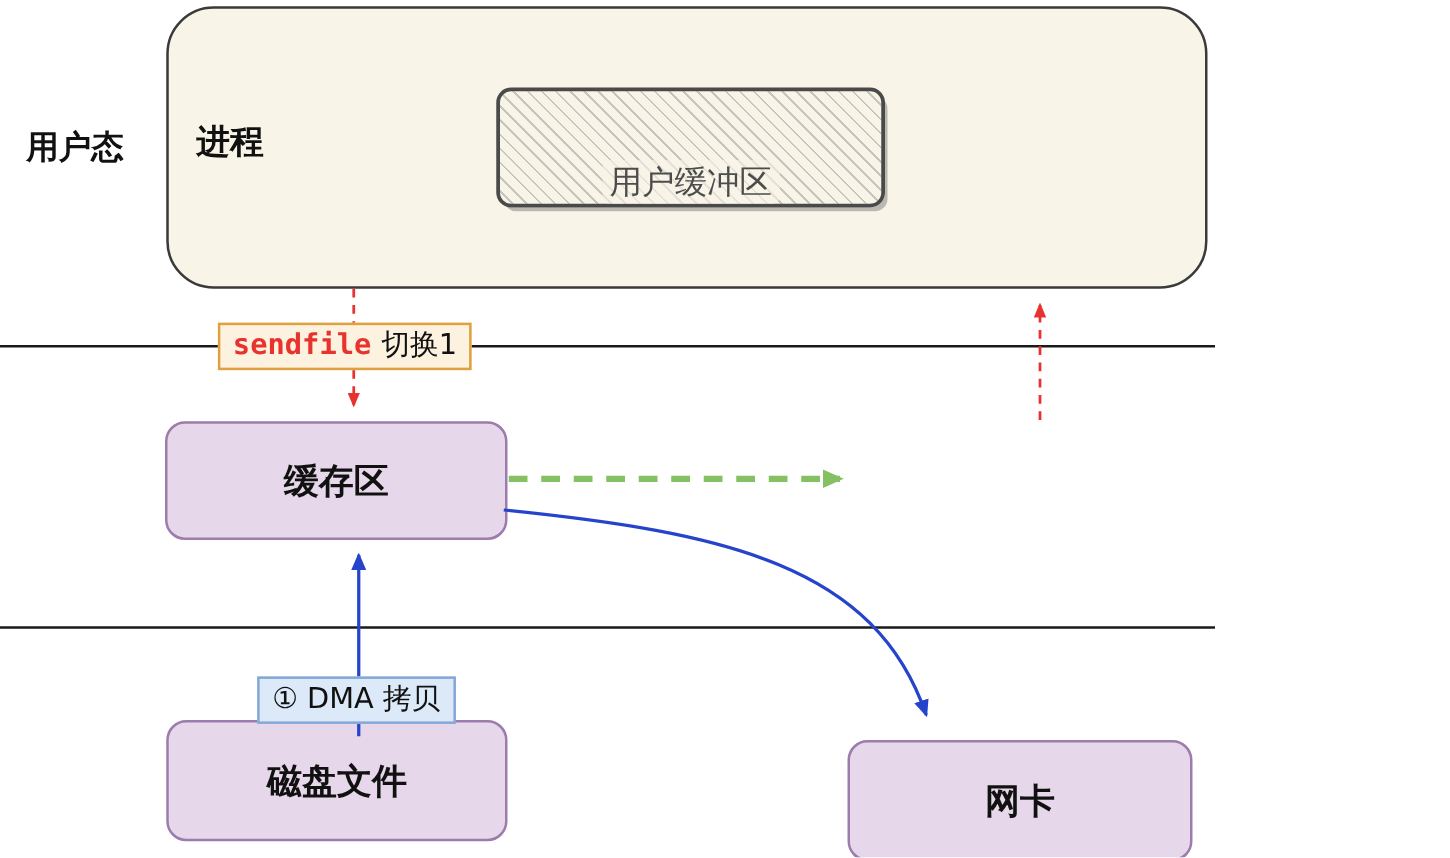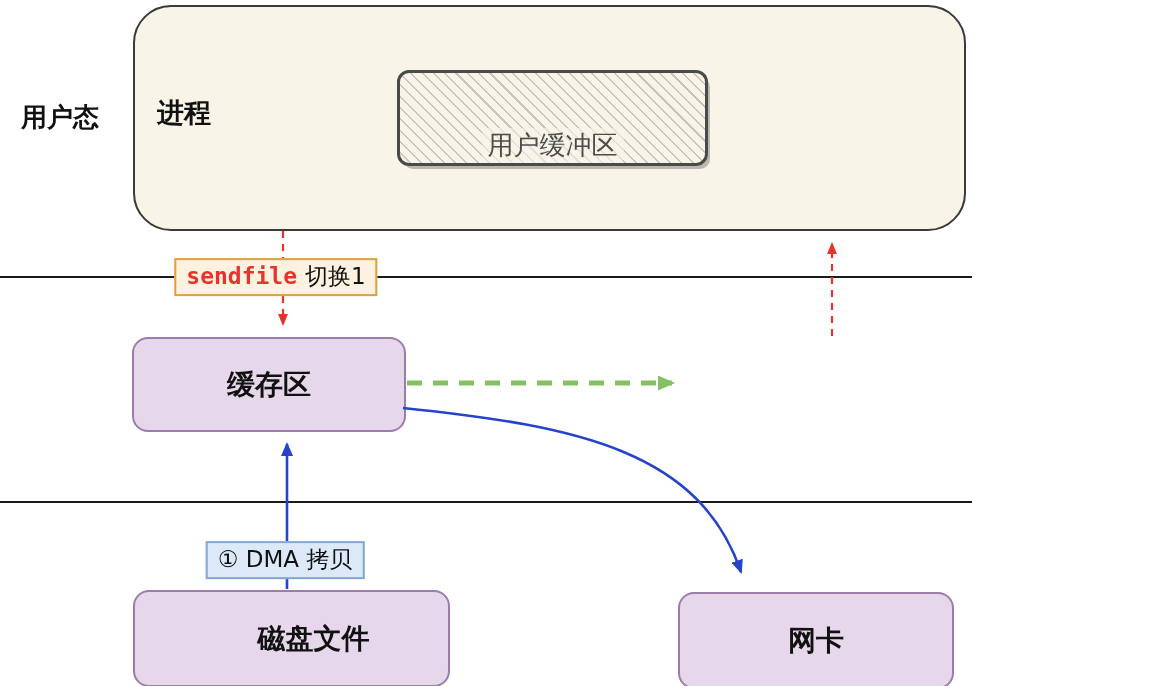--- a/index.html
+++ b/index.html
@@ -21,21 +21,21 @@
   .row-label{position:absolute;left:8px;width:104px;text-align:center;font-size:26px;font-weight:bold;color:#111;z-index:1;}
   .row-label.user{top:100px;}
   .row-label.kernel{top:363px;}
 
   
   .pbox{position:absolute;background:var(--purple-fill);border:2px solid var(--purple-border);
     border-radius:16px;display:flex;align-items:center;justify-content:center;
     font-size:28px;color:#111;z-index:1;font-weight:bold;}
   .pbox.cache{left:132px;top:337px;width:270px;height:91px;}
   .pbox.socket{left:690px;top:337px;width:298px;height:90px;}
-  .pbox.disk{left:133px;top:590px;width:269px;height:93px;padding-left:44px;}
+  .pbox.disk{left:133px;top:576px;width:269px;height:93px;}
   .pbox.nic{left:678px;top:592px;width:272px;height:93px;}
 
   
   .badge{position:absolute;transform:translate(-50%,-50%);white-space:nowrap;z-index:3;
     font-size:23px;color:#111;padding:2px 10px 3px;line-height:1.25;}
   .badge.orange{background:var(--orange-bg);border:2px solid var(--orange-border);}
   .badge.sendfile{left:276px;top:277px;}
   .badge.sendfile .hl{color:var(--red);font-weight:bold;font-family:"DejaVu Sans Mono","Liberation Mono",monospace;margin-right:8px;}
   .badge.switch2{left:832px;top:277px;}
   .badge.green{left:565px;top:344px;background:var(--green-bg);border:2px solid var(--green-border);padding:4px 12px 6px;}

